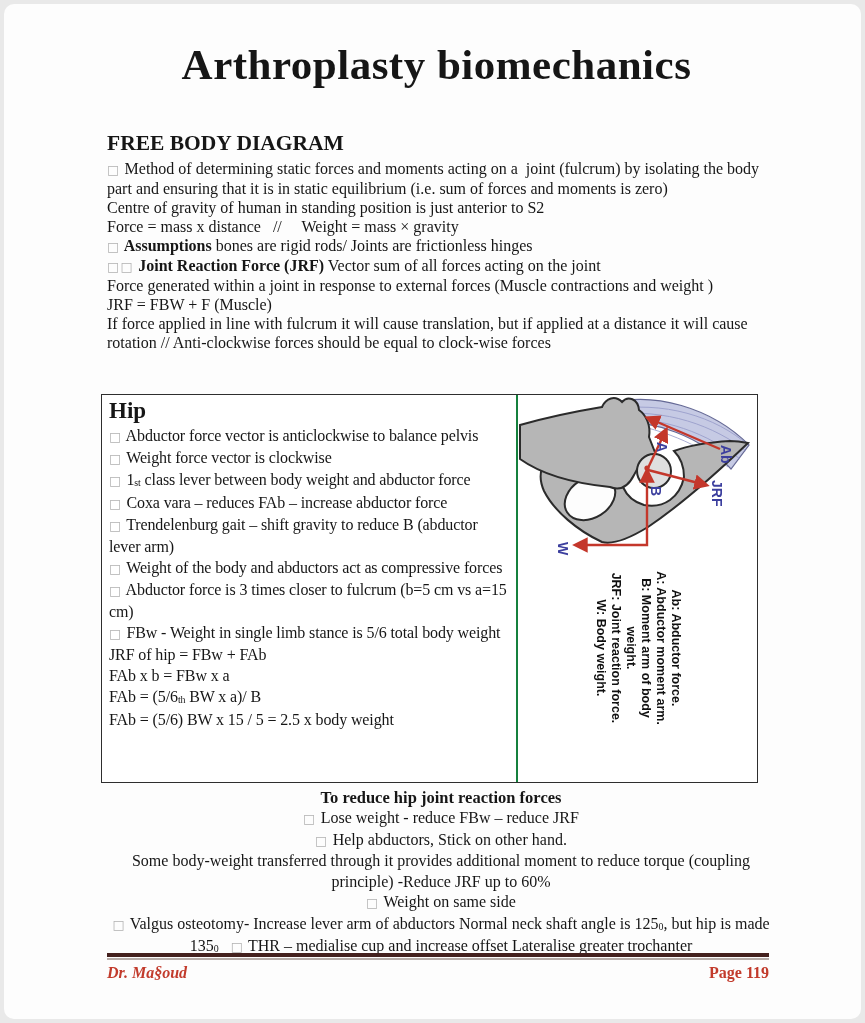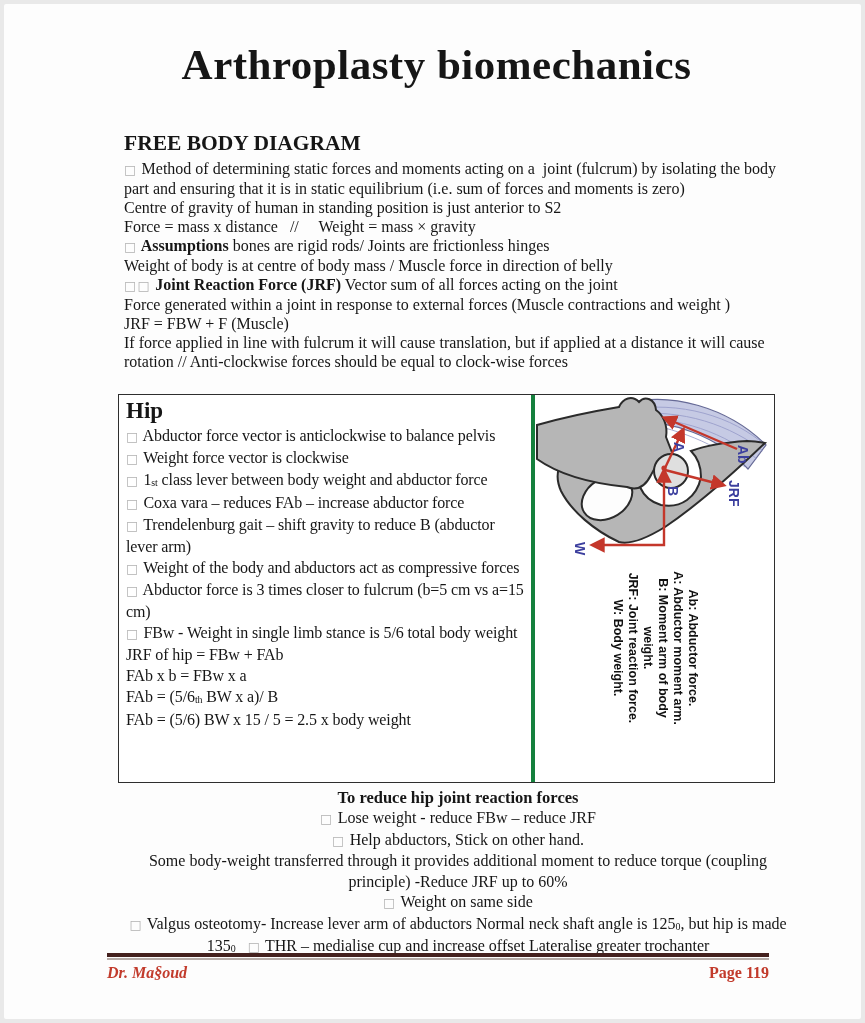--- a/index.html
+++ b/index.html
@@ -1,31 +1,31 @@
 <!DOCTYPE html>
 <html style="--arrow: #c4372b; --label: #3c3f9e; --bone: #b6b6b6; --muscle: #c6cae4; --accent: #44211e; --fred: #c23b2c;"><head>
 <meta charset="utf-8">
 <style>
   html,body{margin:0;padding:0;width:865px;height:1023px;overflow:hidden;
     background:#e9e9e9;font-family:"Liberation Serif",serif;color:#161616;}
-  .page{position:absolute;inset:4px;background:#fdfdfd;border-radius:2px;}
+  .page{position:absolute;inset:4px;background:#fdfdfd;border-radius:10px;}
   :root{--arrow:#c4372b;--label:#3c3f9e;--accent:#44211e;--fred:#c23b2c;
         --bone:#b6b6b6;--muscle:#c6cae4;}
 
   .title{position:absolute;top:36px;left:0;width:865px;text-align:center;
     font-size:43px;font-weight:bold;letter-spacing:.5px;}
 
-  .sec{position:absolute;margin-left:17px;}
+  .sec{position:absolute;}
   #fbd{top:126px;left:103px;width:668px;}
   #fbd .sec-h{font-size:21.5px;font-weight:bold;line-height:26px;margin-bottom:3px;}
   .ln{white-space:pre-wrap;font-size:16px;line-height:19px;}
 
   #hipbox{top:390px;left:97px;width:657px;height:389px;border:1px solid #2e2e2e;
     display:flex;box-sizing:border-box;background:#fff;}
-  .cell-text{width:416px;box-sizing:border-box;border-right:4px solid #15803d;
+  .cell-text{width:416px;box-sizing:border-box;border-right:2px solid #15803d;
     padding:1px 5px 0 7px;}
   .cell-text .sec-h{font-size:23px;font-weight:bold;line-height:29px;}
   .hl{line-height:21px;letter-spacing:-0.12px;}
   .cell-diagram{position:relative;flex:1;overflow:hidden;}
 
   #reduce{top:783px;left:103px;width:668px;text-align:center;}
   #reduce .sec-h{font-size:16.5px;font-weight:bold;line-height:21px;}
   .rl{line-height:20.5px;}
 
   .k-b{color:#b1b1b1;font-family:"DejaVu Sans",sans-serif;font-size:.8em;letter-spacing:1.5px;}
@@ -54,21 +54,20 @@
 
   <div class="title">Arthroplasty biomechanics</div>
 
   <div class="sec" id="fbd">
     <div class="sec-h">FREE BODY DIAGRAM</div>
     <div>
         <div class="ln"><span class="k-b">□</span><span class="k-n"> Method of determining static forces and moments acting on a  joint (fulcrum) by isolating the body part and ensuring that it is in static equilibrium (i.e. sum of forces and moments is zero)</span></div>
         <div class="ln"><span class="k-n">Centre of gravity of human in standing position is just anterior to S2</span></div>
         <div class="ln"><span class="k-n">Force = mass x distance   //     Weight = mass × gravity</span></div>
         <div class="ln"><span class="k-b">□</span><span class="k-s"> Assumptions</span><span class="k-n"> bones are rigid rods/ Joints are frictionless hinges</span></div>
-        <div class="ln"><span class="k-n">Weight of body is at centre of body mass / Muscle force in direction of belly</span></div>
         <div class="ln"><span class="k-b">□□</span><span class="k-s"> Joint Reaction Force (JRF)</span><span class="k-n"> Vector sum of all forces acting on the joint</span></div>
         <div class="ln"><span class="k-n">Force generated within a joint in response to external forces (Muscle contractions and weight )</span></div>
         <div class="ln"><span class="k-n">JRF = FBW + F (Muscle)</span></div>
         <div class="ln"><span class="k-n">If force applied in line with fulcrum it will cause translation, but if applied at a distance it will cause rotation // Anti-clockwise forces should be equal to clock-wise forces</span></div>
       </div>
   </div>
 
   <div class="sec" id="hipbox">
     <div class="cell-text">
       <div class="sec-h">Hip</div>

